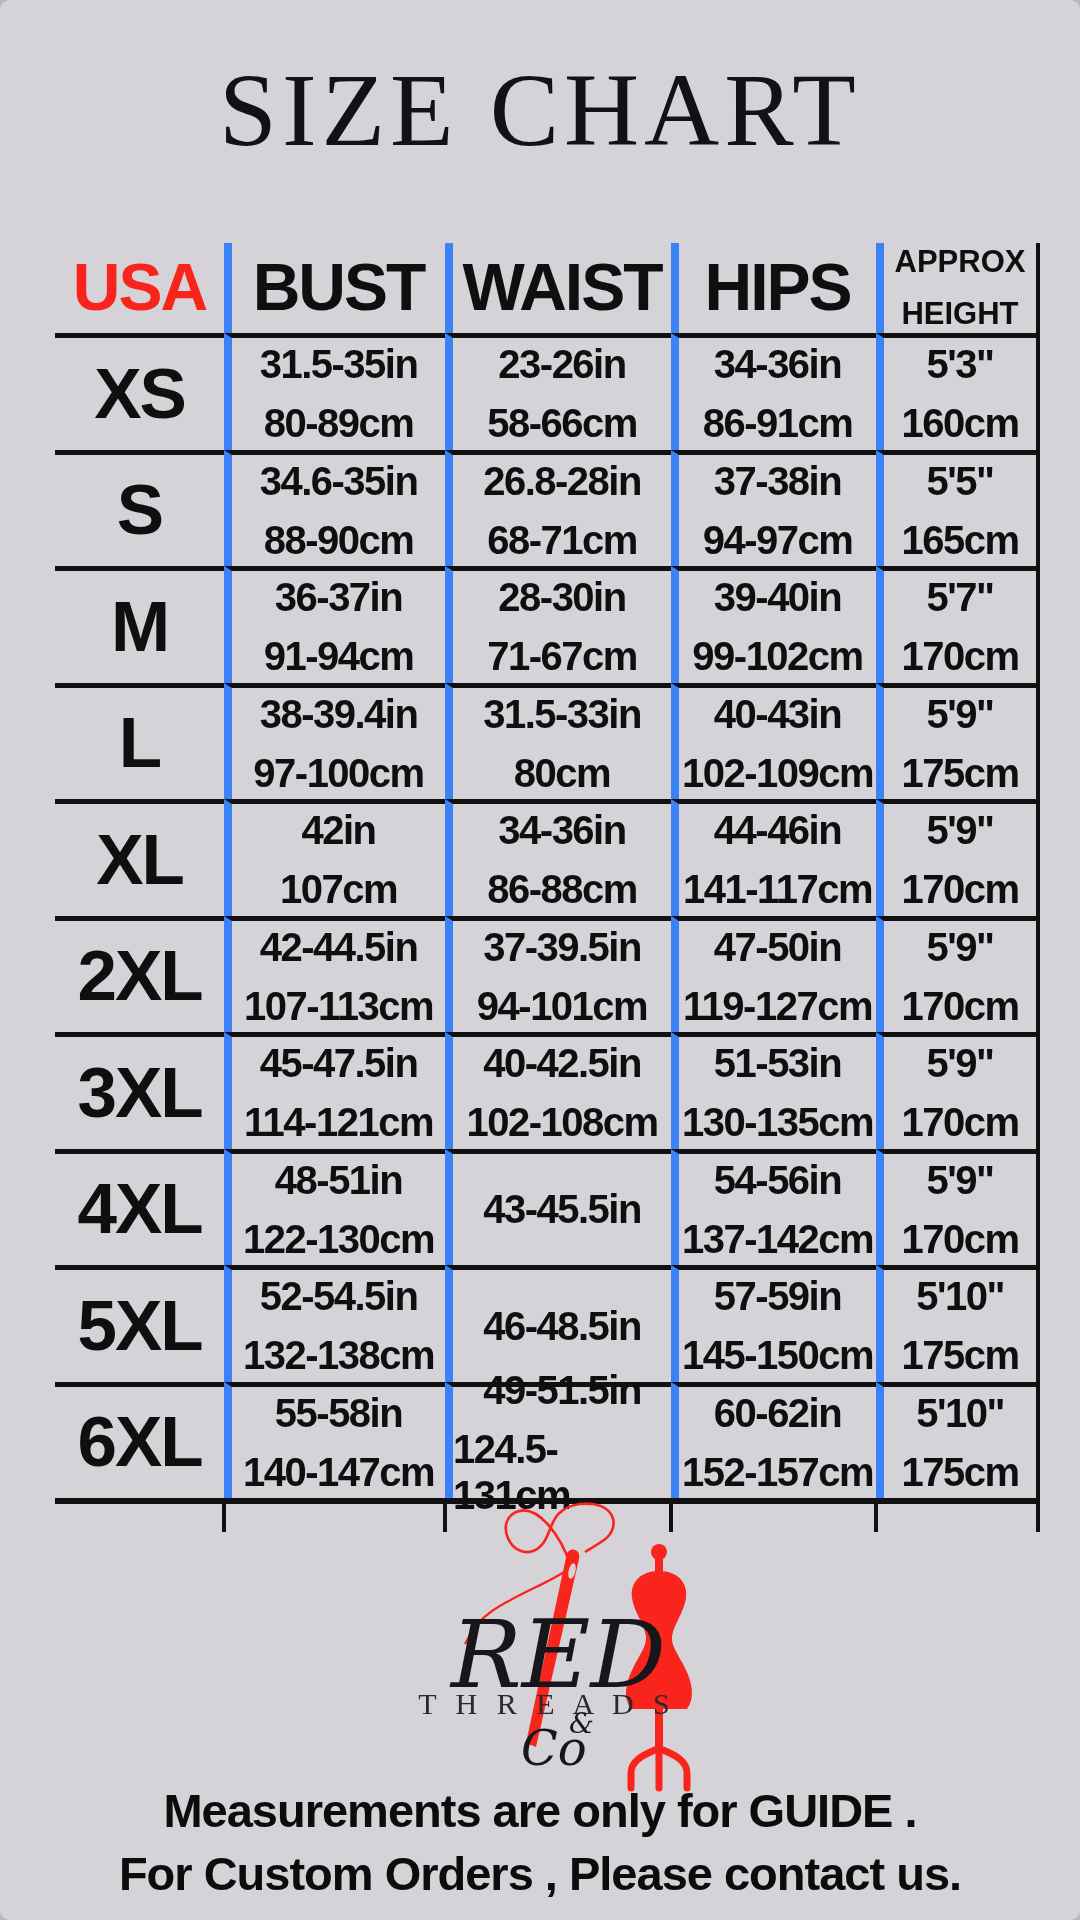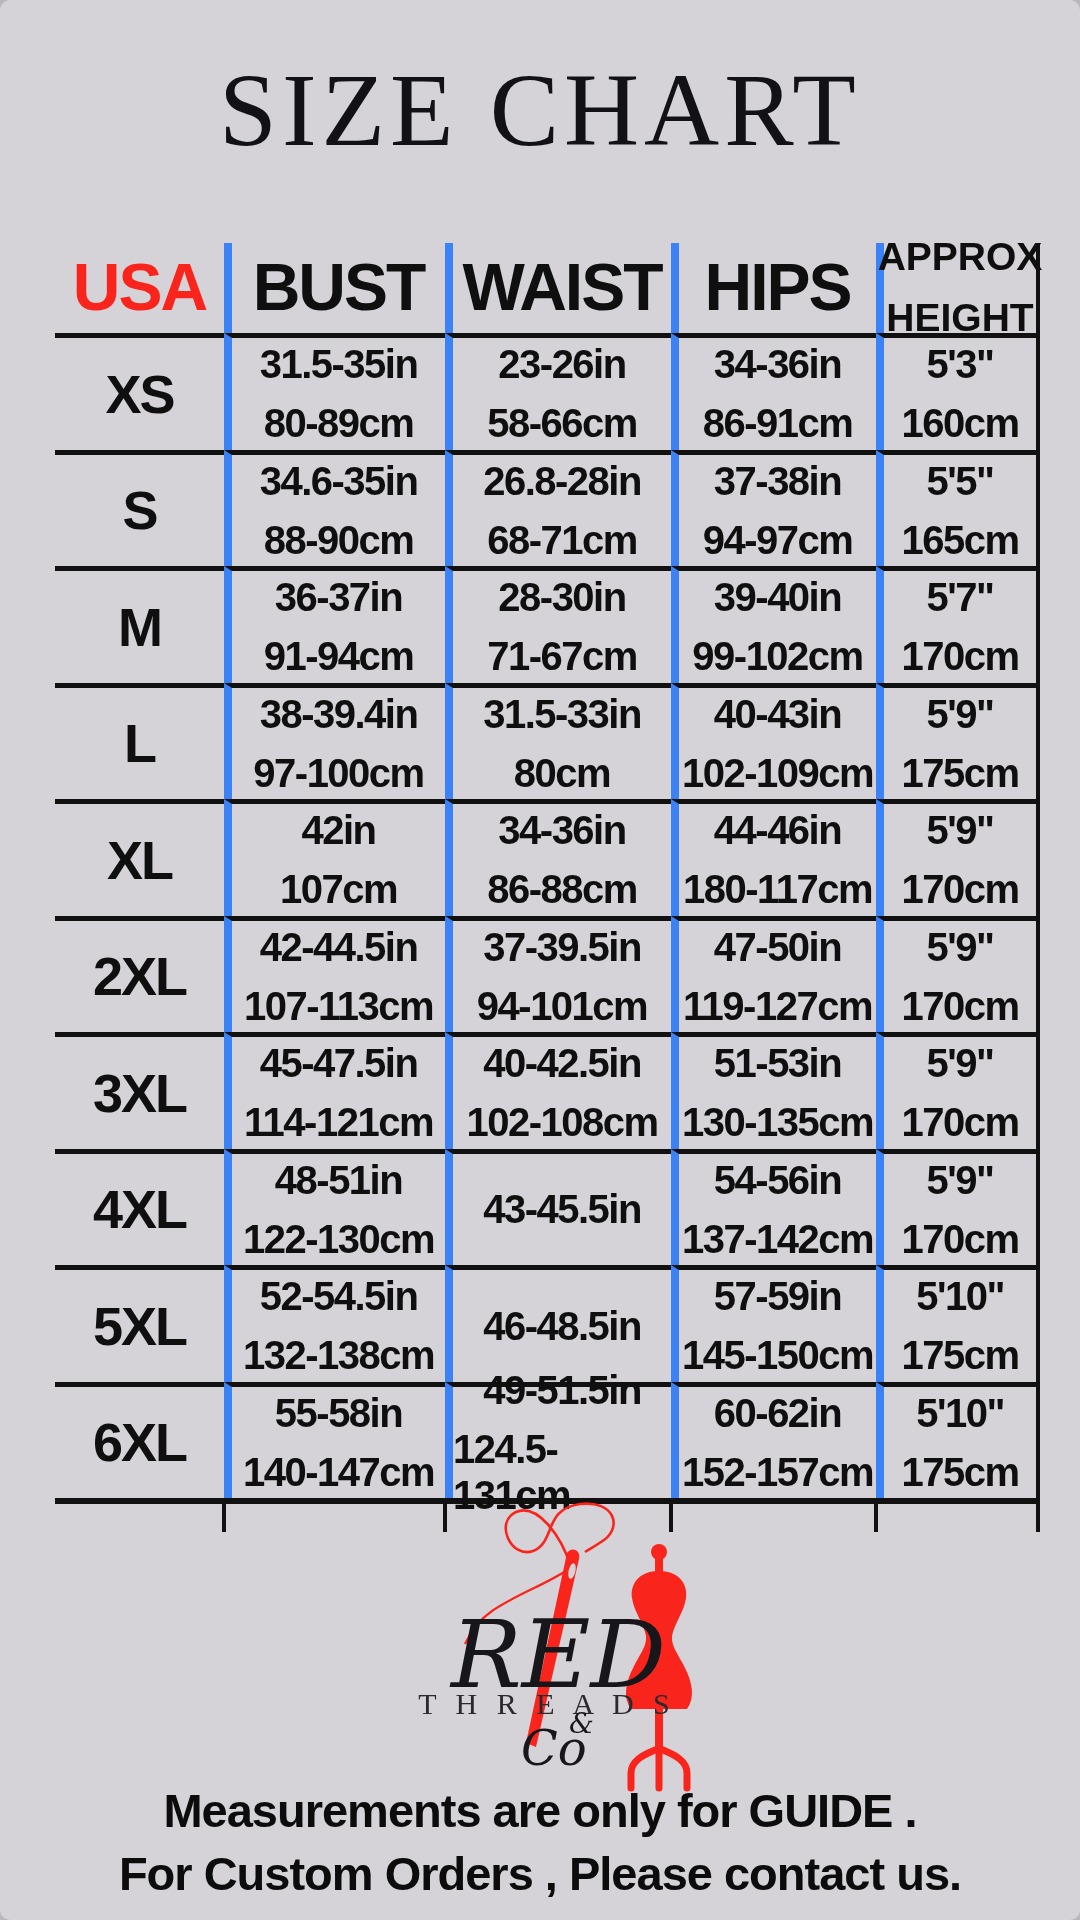--- a/index.html
+++ b/index.html
@@ -48,22 +48,22 @@
     text-align: left;
     font-weight: bold;
     letter-spacing: -1.5px;
     line-height: 1.15;
   }
   .cell:not(.col1) { border-left: 8px solid #3b82f6; }
   .col5 { border-right: 4px solid #111; }
   .row.data .cell { border-top: 5px solid #111; }
   .hcell { font-size: 66px; letter-spacing: -2px; }
   .husa  { color: #f9241c; }
-  .happrox { font-size: 39px; gap: 16px; letter-spacing: 0; }
-  .sizelabel { font-size: 54px; letter-spacing: -2px; }
+  .happrox { font-size: 31px; gap: 16px; letter-spacing: 0; }
+  .sizelabel { font-size: 71px; letter-spacing: -2px; }
   .mcell { gap: 13px; font-size: 40px; }
   
   .stub {
     position: absolute;
     top: 100%;
     width: 4px;
     height: 34px;
     background: #111;
   }
   
@@ -187,21 +187,21 @@
       <div class="cell col2 mcell">
         <span>42in</span>
         <span>107cm</span>
       </div>
       <div class="cell col3 mcell">
         <span>34-36in</span>
         <span>86-88cm</span>
       </div>
       <div class="cell col4 mcell">
         <span>44-46in</span>
-        <span>180-117cm</span>
+        <span>141-117cm</span>
       </div>
       <div class="cell col5 mcell">
         <span>5'9"</span>
         <span>170cm</span>
       </div>
     </div>
 
     <div class="row data">
       <div class="cell col1 sizelabel">2XL</div>
       <div class="cell col2 mcell">

